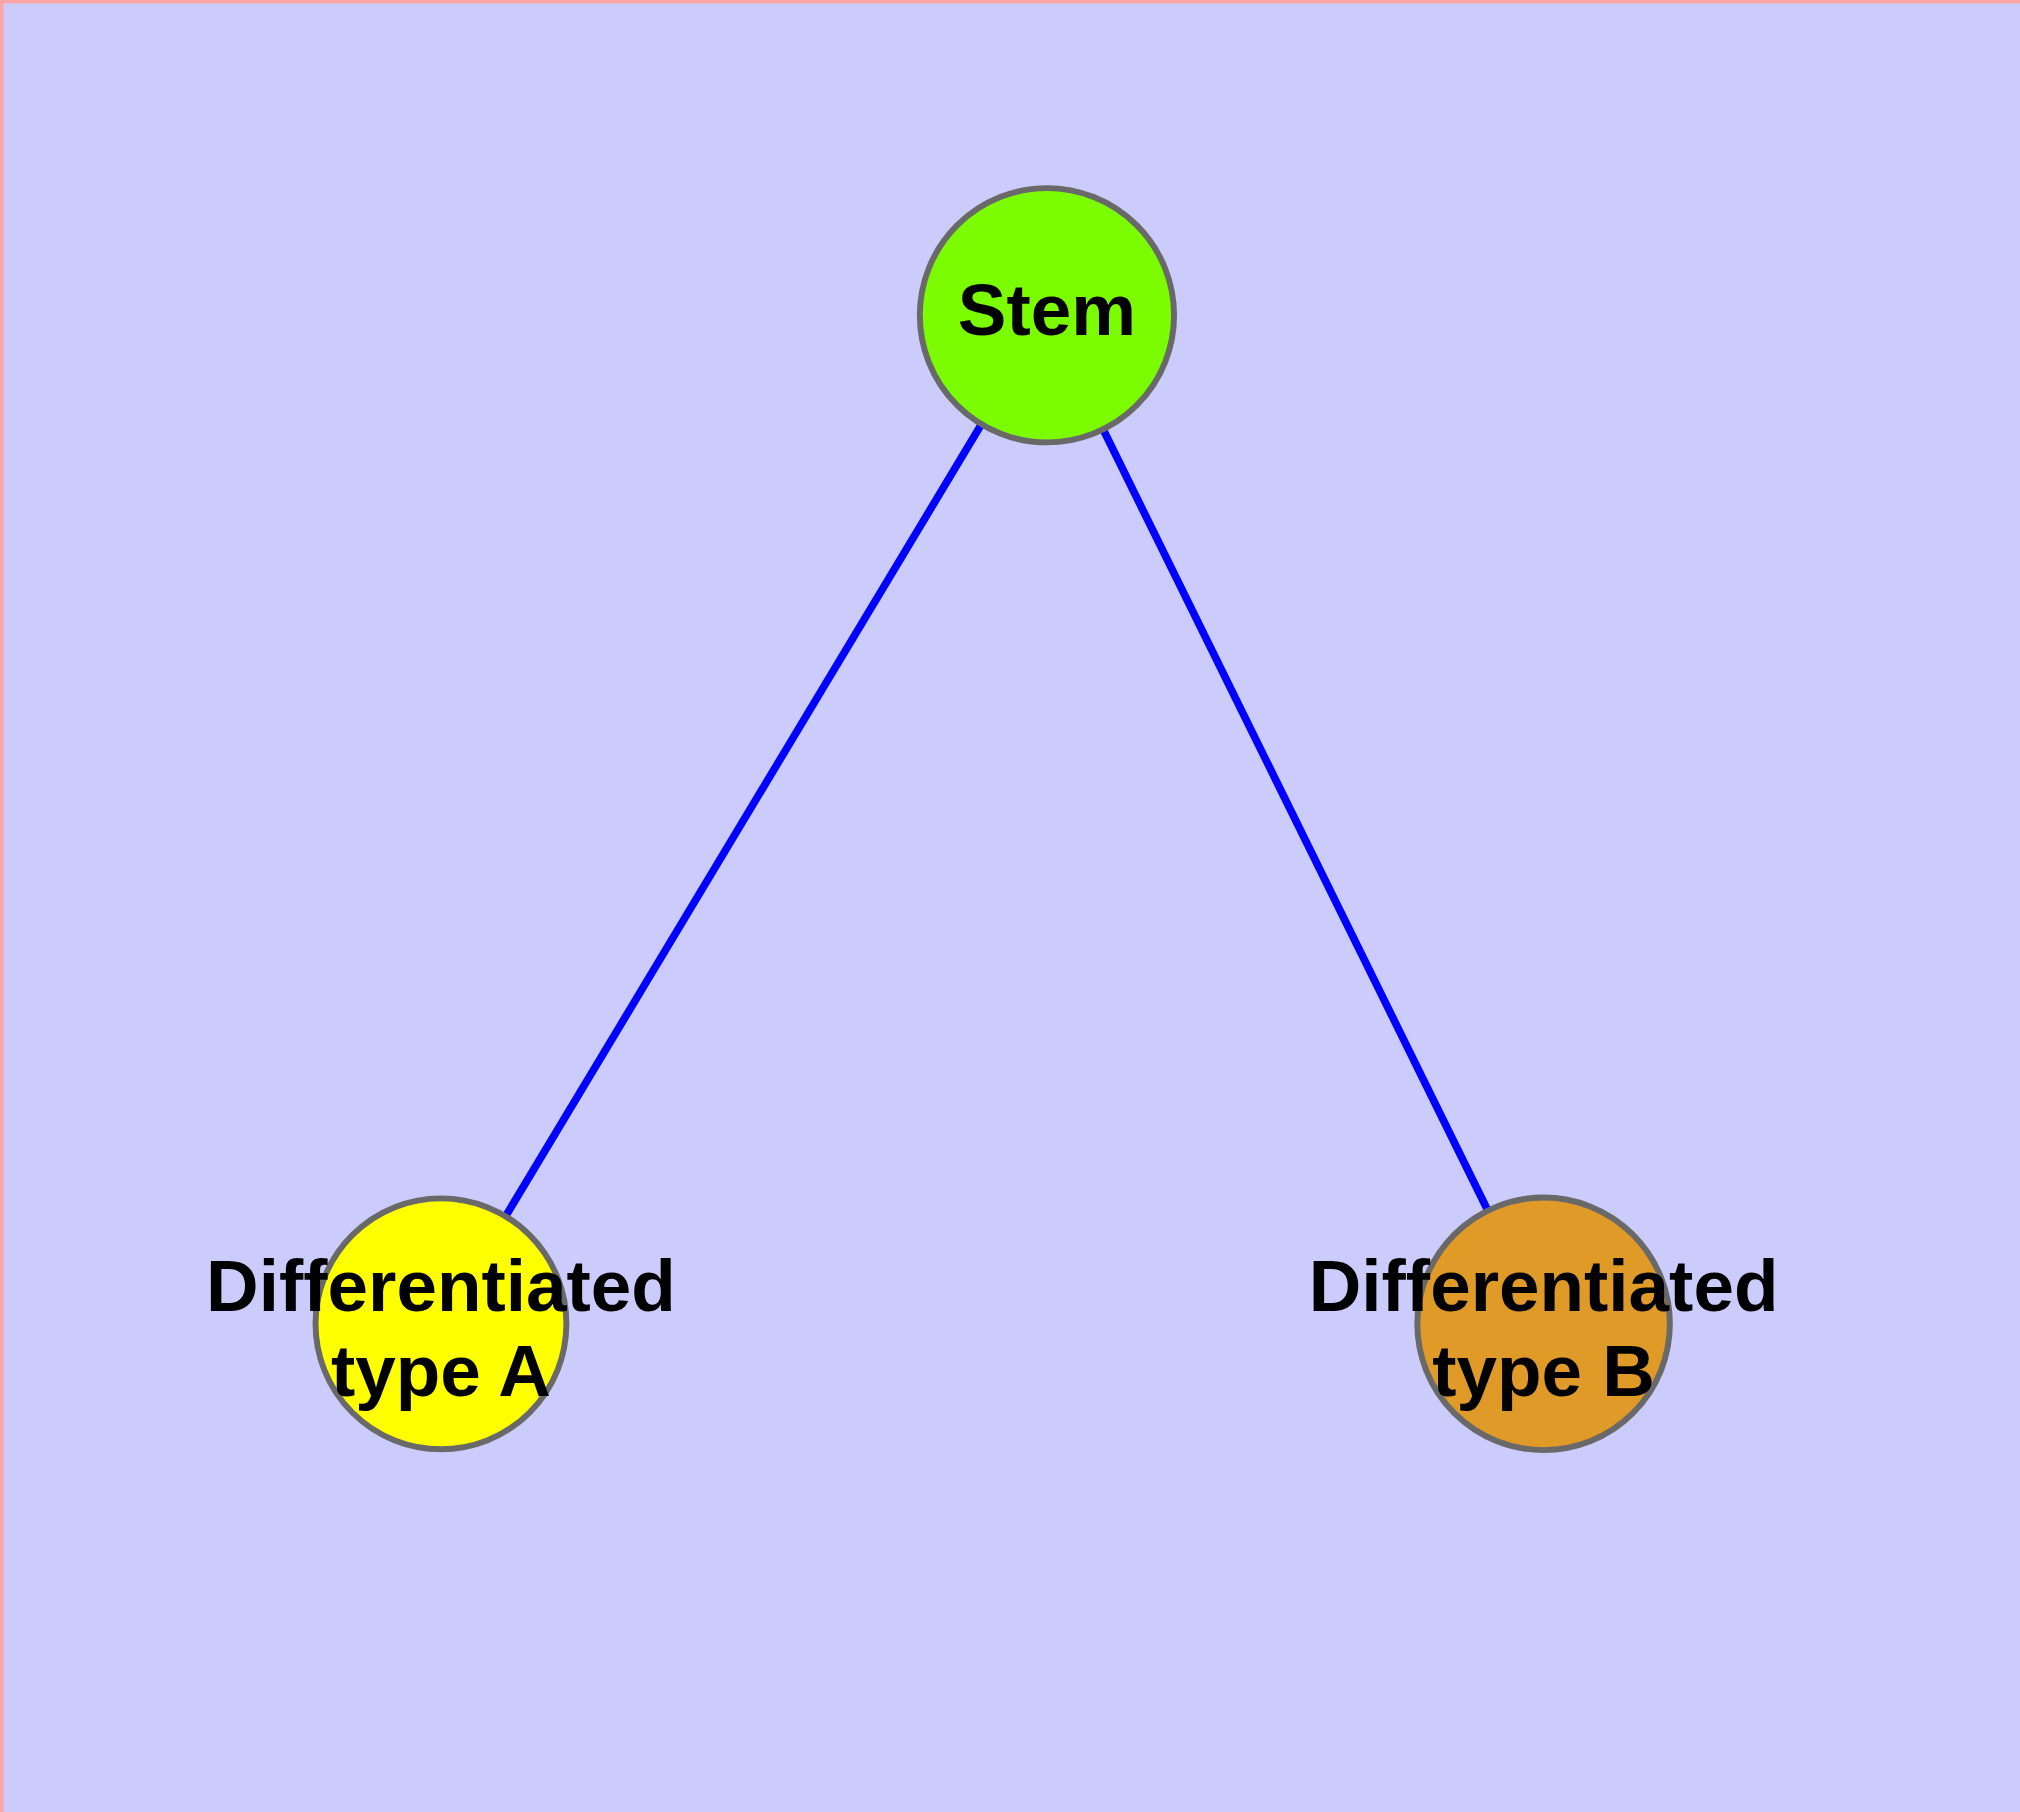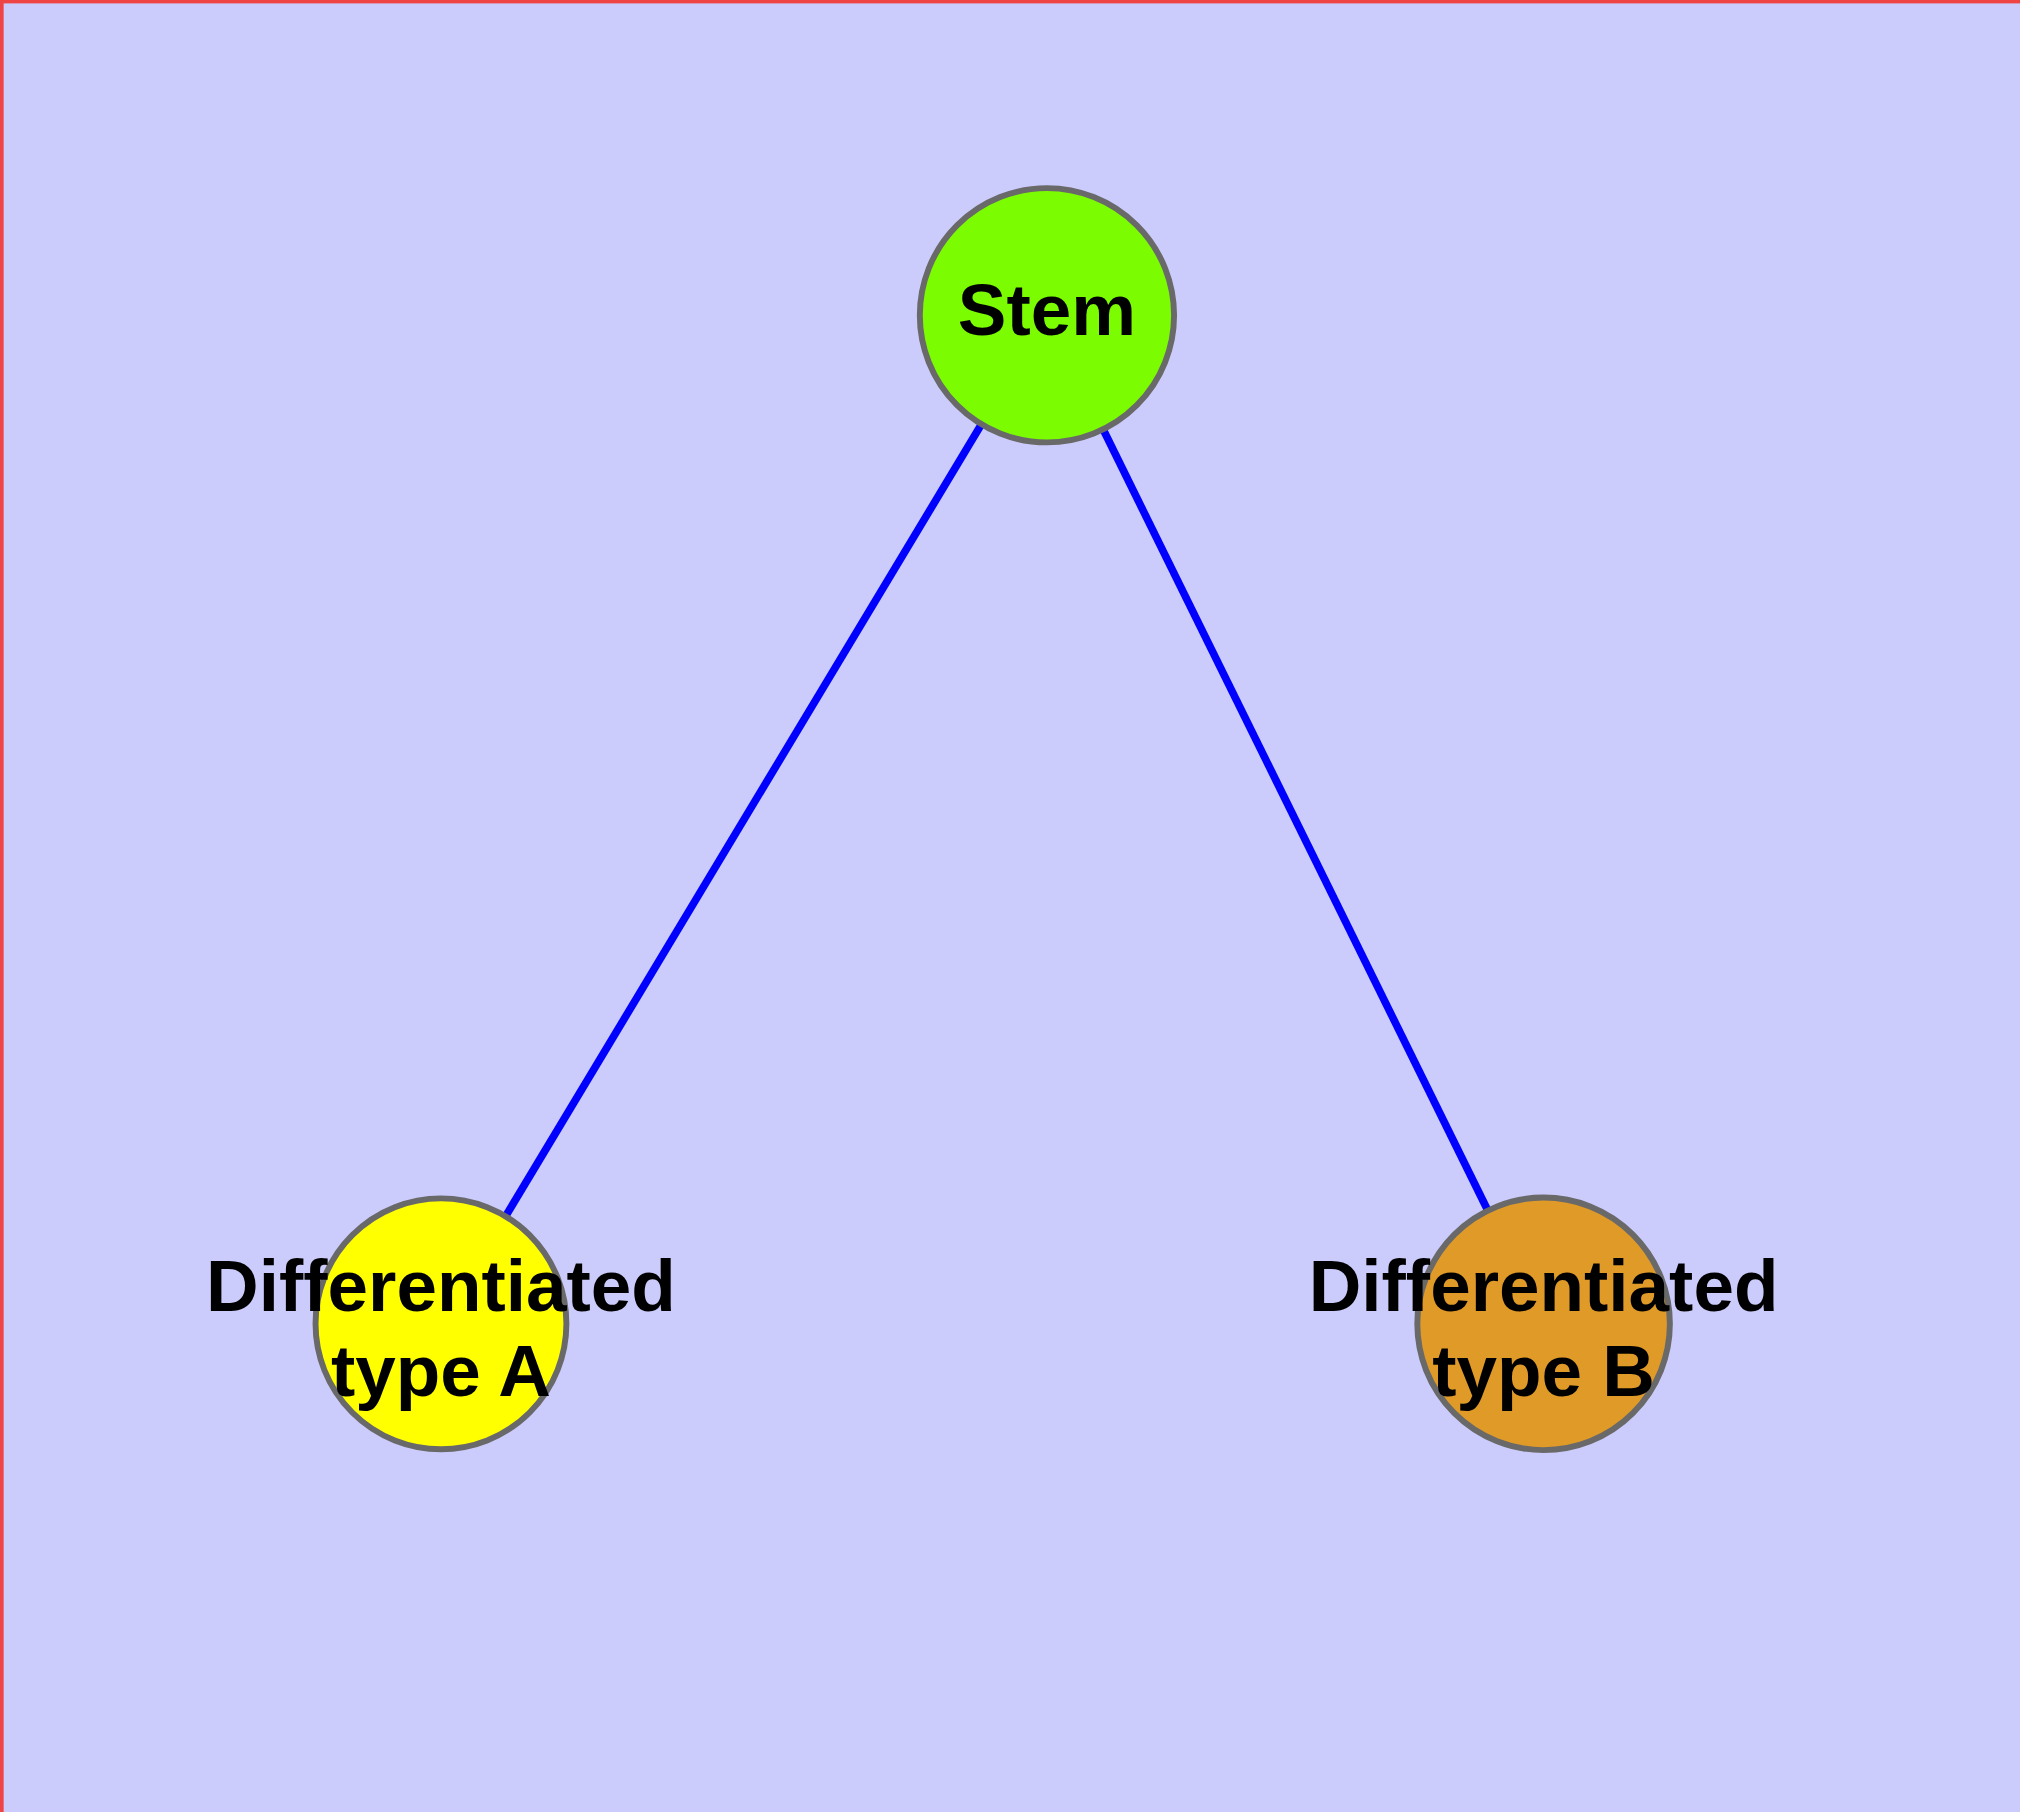--- a/index.html
+++ b/index.html
@@ -6,21 +6,21 @@
   html, body {
     margin: 0;
     padding: 0;
     background: #ffffff;
   }
   #canvas {
     position: relative;
     width: 2021px;
     height: 1812px;
     overflow: hidden;
-    background: #ef4444;
+    background: #fca5a5;
     font-family: "Liberation Sans", "DejaVu Sans", sans-serif;
   }
   #graph-svg {
     position: absolute;
     left: 0;
     top: 0;
     width: 2021px;
     height: 1812px;
     display: block;
   }

